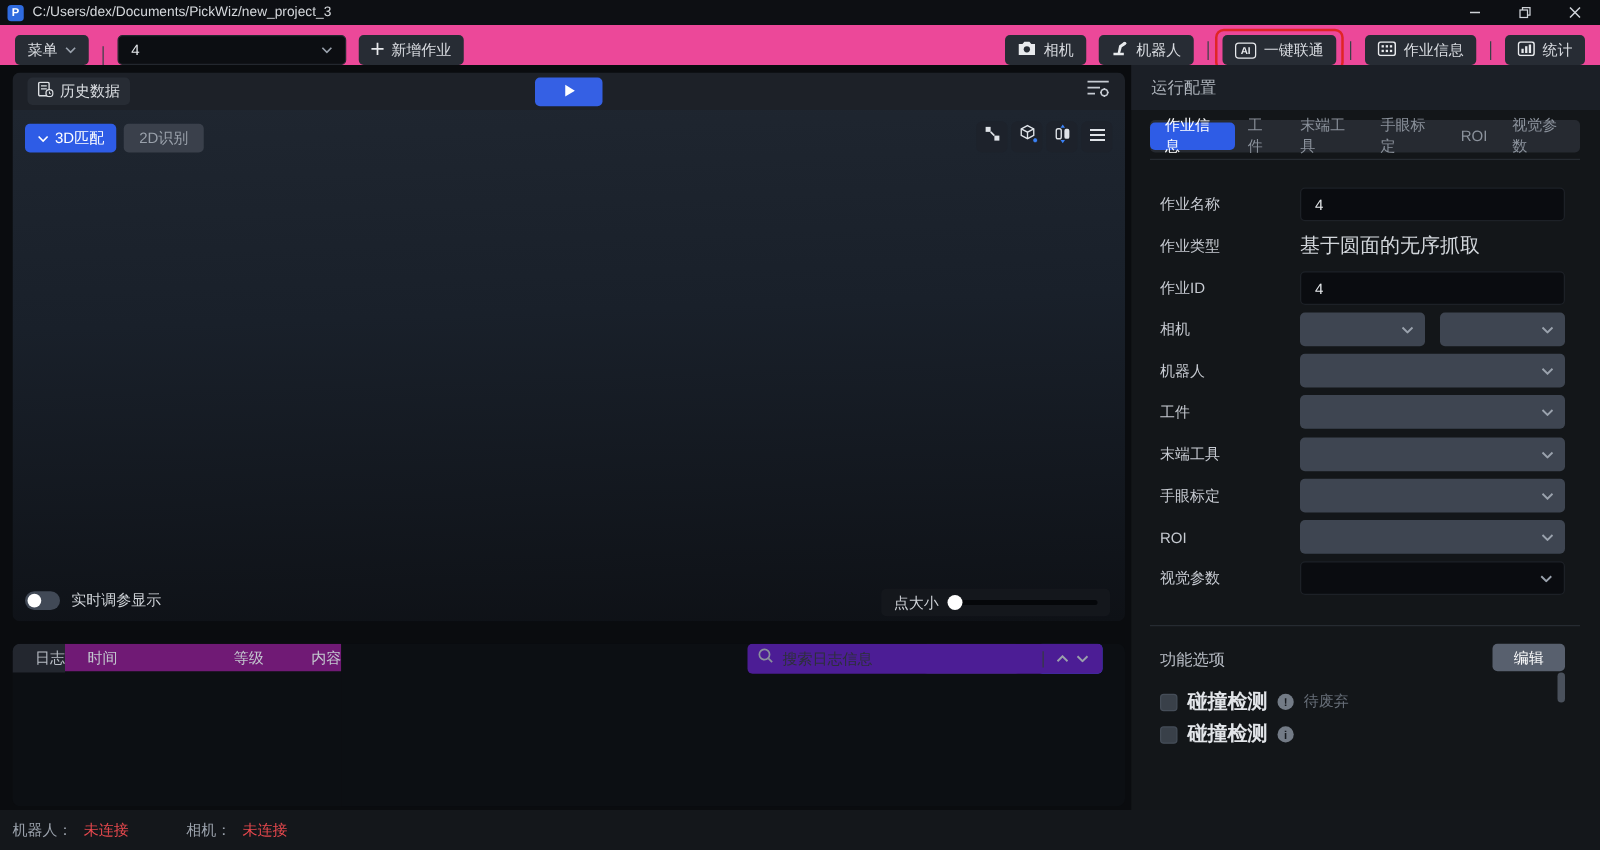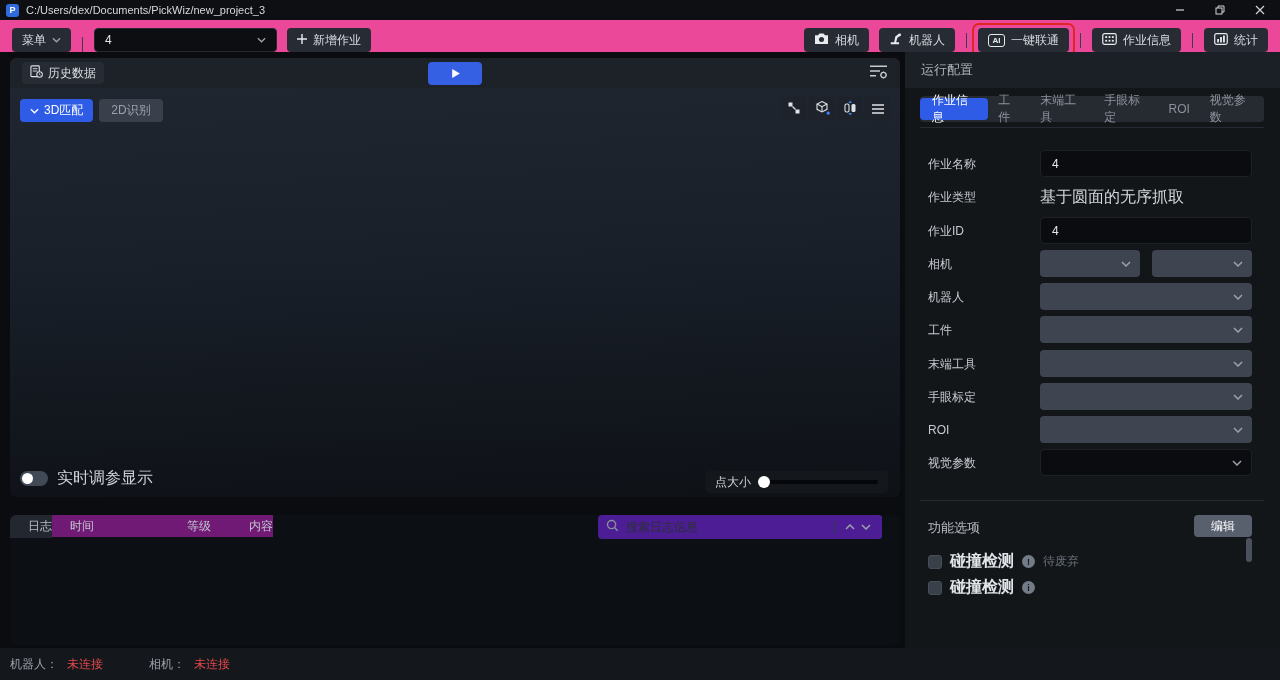--- a/index.html
+++ b/index.html
@@ -36,21 +36,21 @@
   .viewport3d { position:relative; height:409px; background:linear-gradient(178deg,#1f2630 0%,#19202a 40%,#0e1116 100%); }
   .vp-tabs { position:absolute; left:10px; top:11px; display:flex; gap:6px; }
   .vp-tab-active { height:23px; background:#2e5ce6; border-radius:4px; color:#fff; font-size:12px; display:inline-flex; align-items:center; gap:5px; padding:0 10px; }
   .vp-tab { height:23px; background:#3a404b; border-radius:4px; color:#9aa1ab; font-size:12px; display:inline-flex; align-items:center; padding:0 12px; }
   .vp-tools { position:absolute; right:10px; top:9px; display:flex; gap:3px; }
   .vp-tool { width:25px; height:25px; background:#1d222b; border-radius:5px; display:flex; align-items:center; justify-content:center; }
 
   .toggle-row { position:absolute; left:10px; bottom:8px; display:flex; align-items:center; gap:9px; }
   .toggle { width:28px; height:15px; background:#414956; border-radius:999px; position:relative; }
   .toggle .knob { position:absolute; left:2px; top:2px; width:11px; height:11px; border-radius:50%; background:#fff; }
-  .toggle-label { font-size:16px; color:#cfd3d8;text-align:right; }
+  .toggle-label { font-size:12px; color:#cfd3d8;text-align:right; }
 
   .slider-box { position:absolute; right:12px; bottom:4px; width:183px; height:22px; background:#14171c; border-radius:4px; display:flex; align-items:center; gap:8px; padding:0 10px; }
   .slider-label { font-size:12px; color:#cfd3d8; white-space:nowrap; }
   .slider-track { position:relative; flex:1; height:4px; background:#05070a; border-radius:2px; }
   .slider-knob { position:absolute; left:-1px; top:-4px; width:12px; height:12px; border-radius:50%; background:#fff; }
 
   
   .log-panel { position:absolute; left:10px; top:515px; width:890px; height:130px; background:#0c0f13; border-radius:6px; overflow:hidden; display:flex; flex-direction:row; }
   .log-title { height:23px; background:#23272f; display:flex; align-items:center; padding-left:18px; font-size:12px; color:#b9bec6; }
   .log-cols { height:22px; background:#701a75; display:flex; align-items:center; font-size:12px; color:#c3c8cf; }

